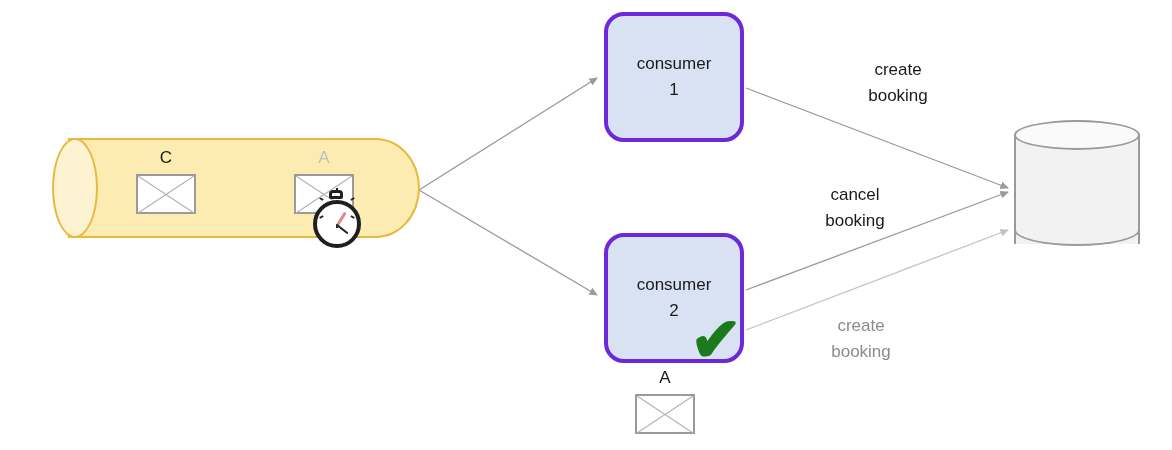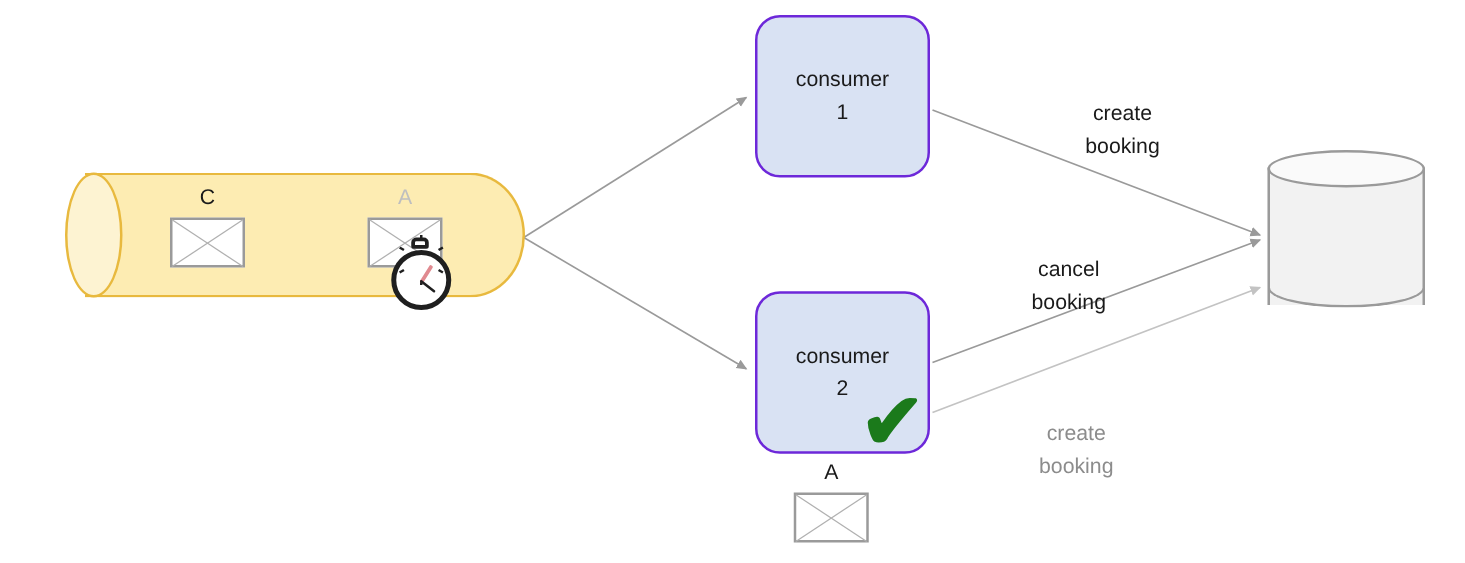--- a/index.html
+++ b/index.html
@@ -156,21 +156,21 @@
     background: #1f1f1f;
     transform-origin: 1px -16px;
   }
 
   
   .consumer {
     position: absolute;
     width: 140px;
     height: 130px;
     background: #d9e2f3;
-    border: 2px solid #6d28d9;
+    border: 4px solid #6d28d9;
     border-radius: 20px;
     box-sizing: border-box;
     display: flex;
     flex-direction: column;
     align-items: center;
     justify-content: center;
     font-size: 17px;
     line-height: 26px;
     color: #1a1a1a;
   }
@@ -243,21 +243,20 @@
   }
 
   
   .edge-label {
     position: absolute;
     text-align: center;
     font-size: 17px;
     line-height: 26px;
     color: #1a1a1a;
     white-space: pre-line;
-    margin-top: 21px;
   }
   .edge-label.faded { color: #8c8c8c; }
   .lbl-create-1 { left: 843px; top: 57px;  width: 110px; }
   .lbl-cancel   { left: 800px; top: 182px; width: 110px; }
   .lbl-create-2 { left: 806px; top: 313px; width: 110px; }
 </style>
 </head>
 <body>
 
 <div id="canvas">

